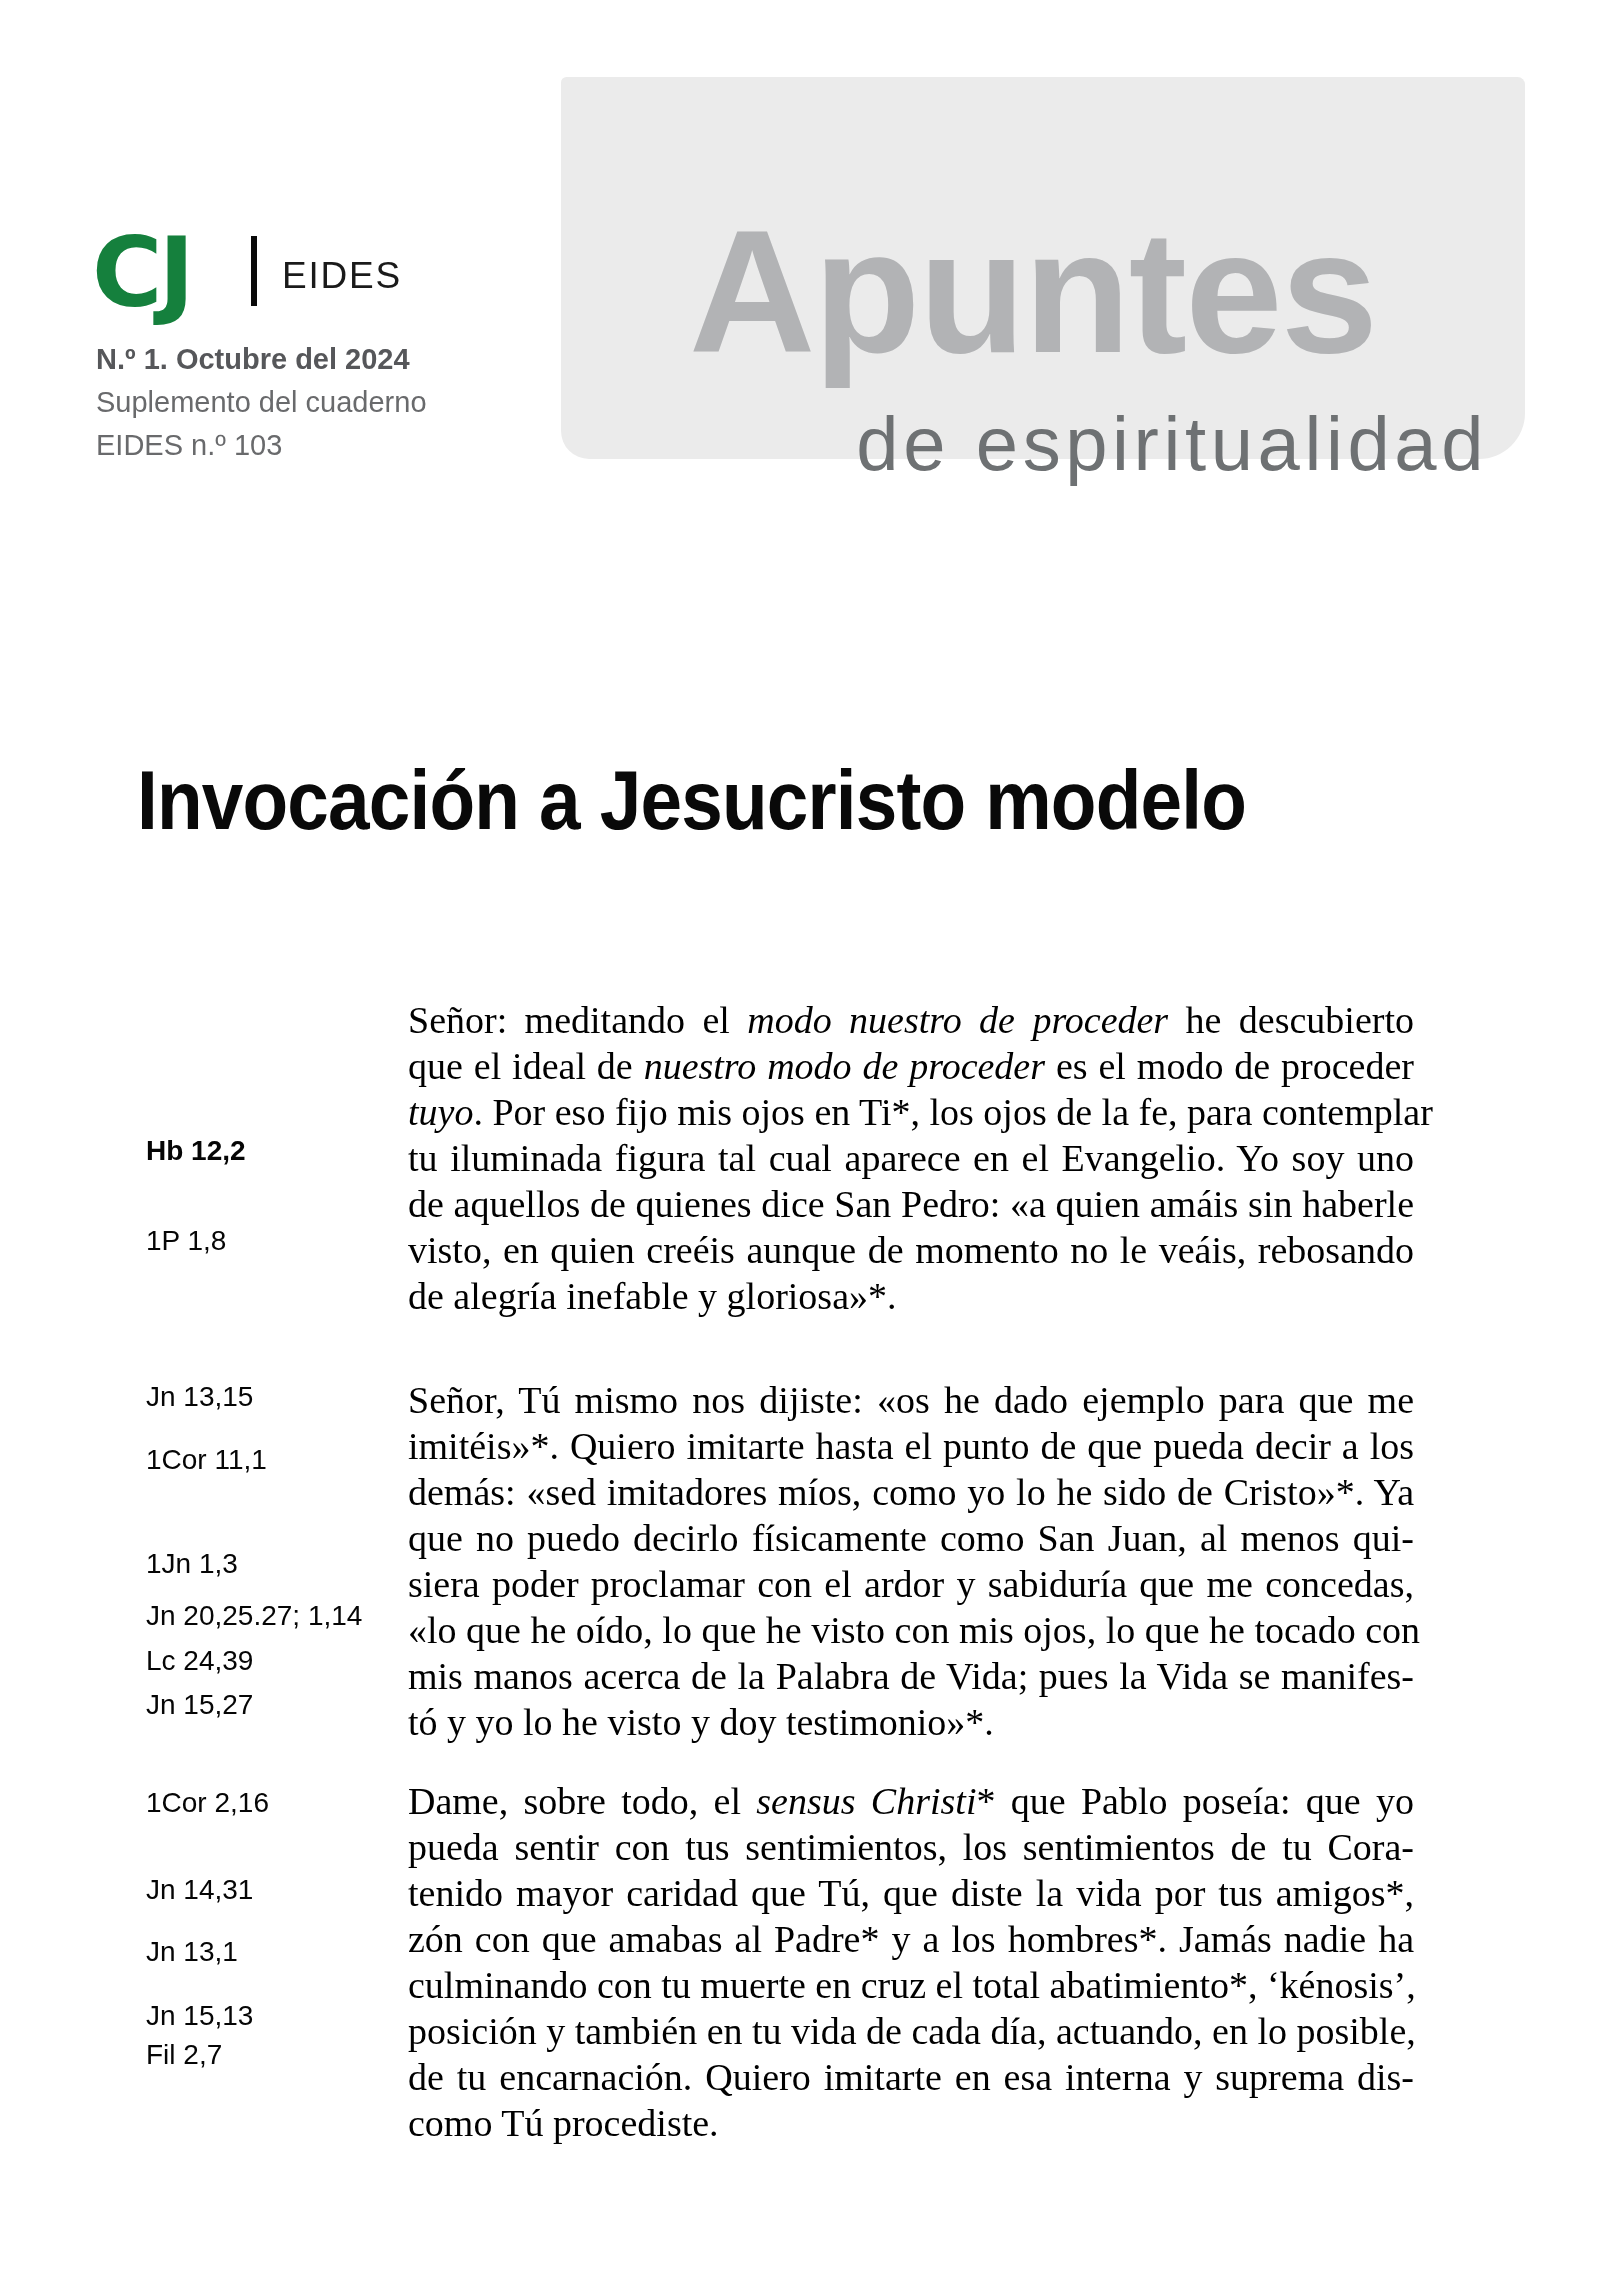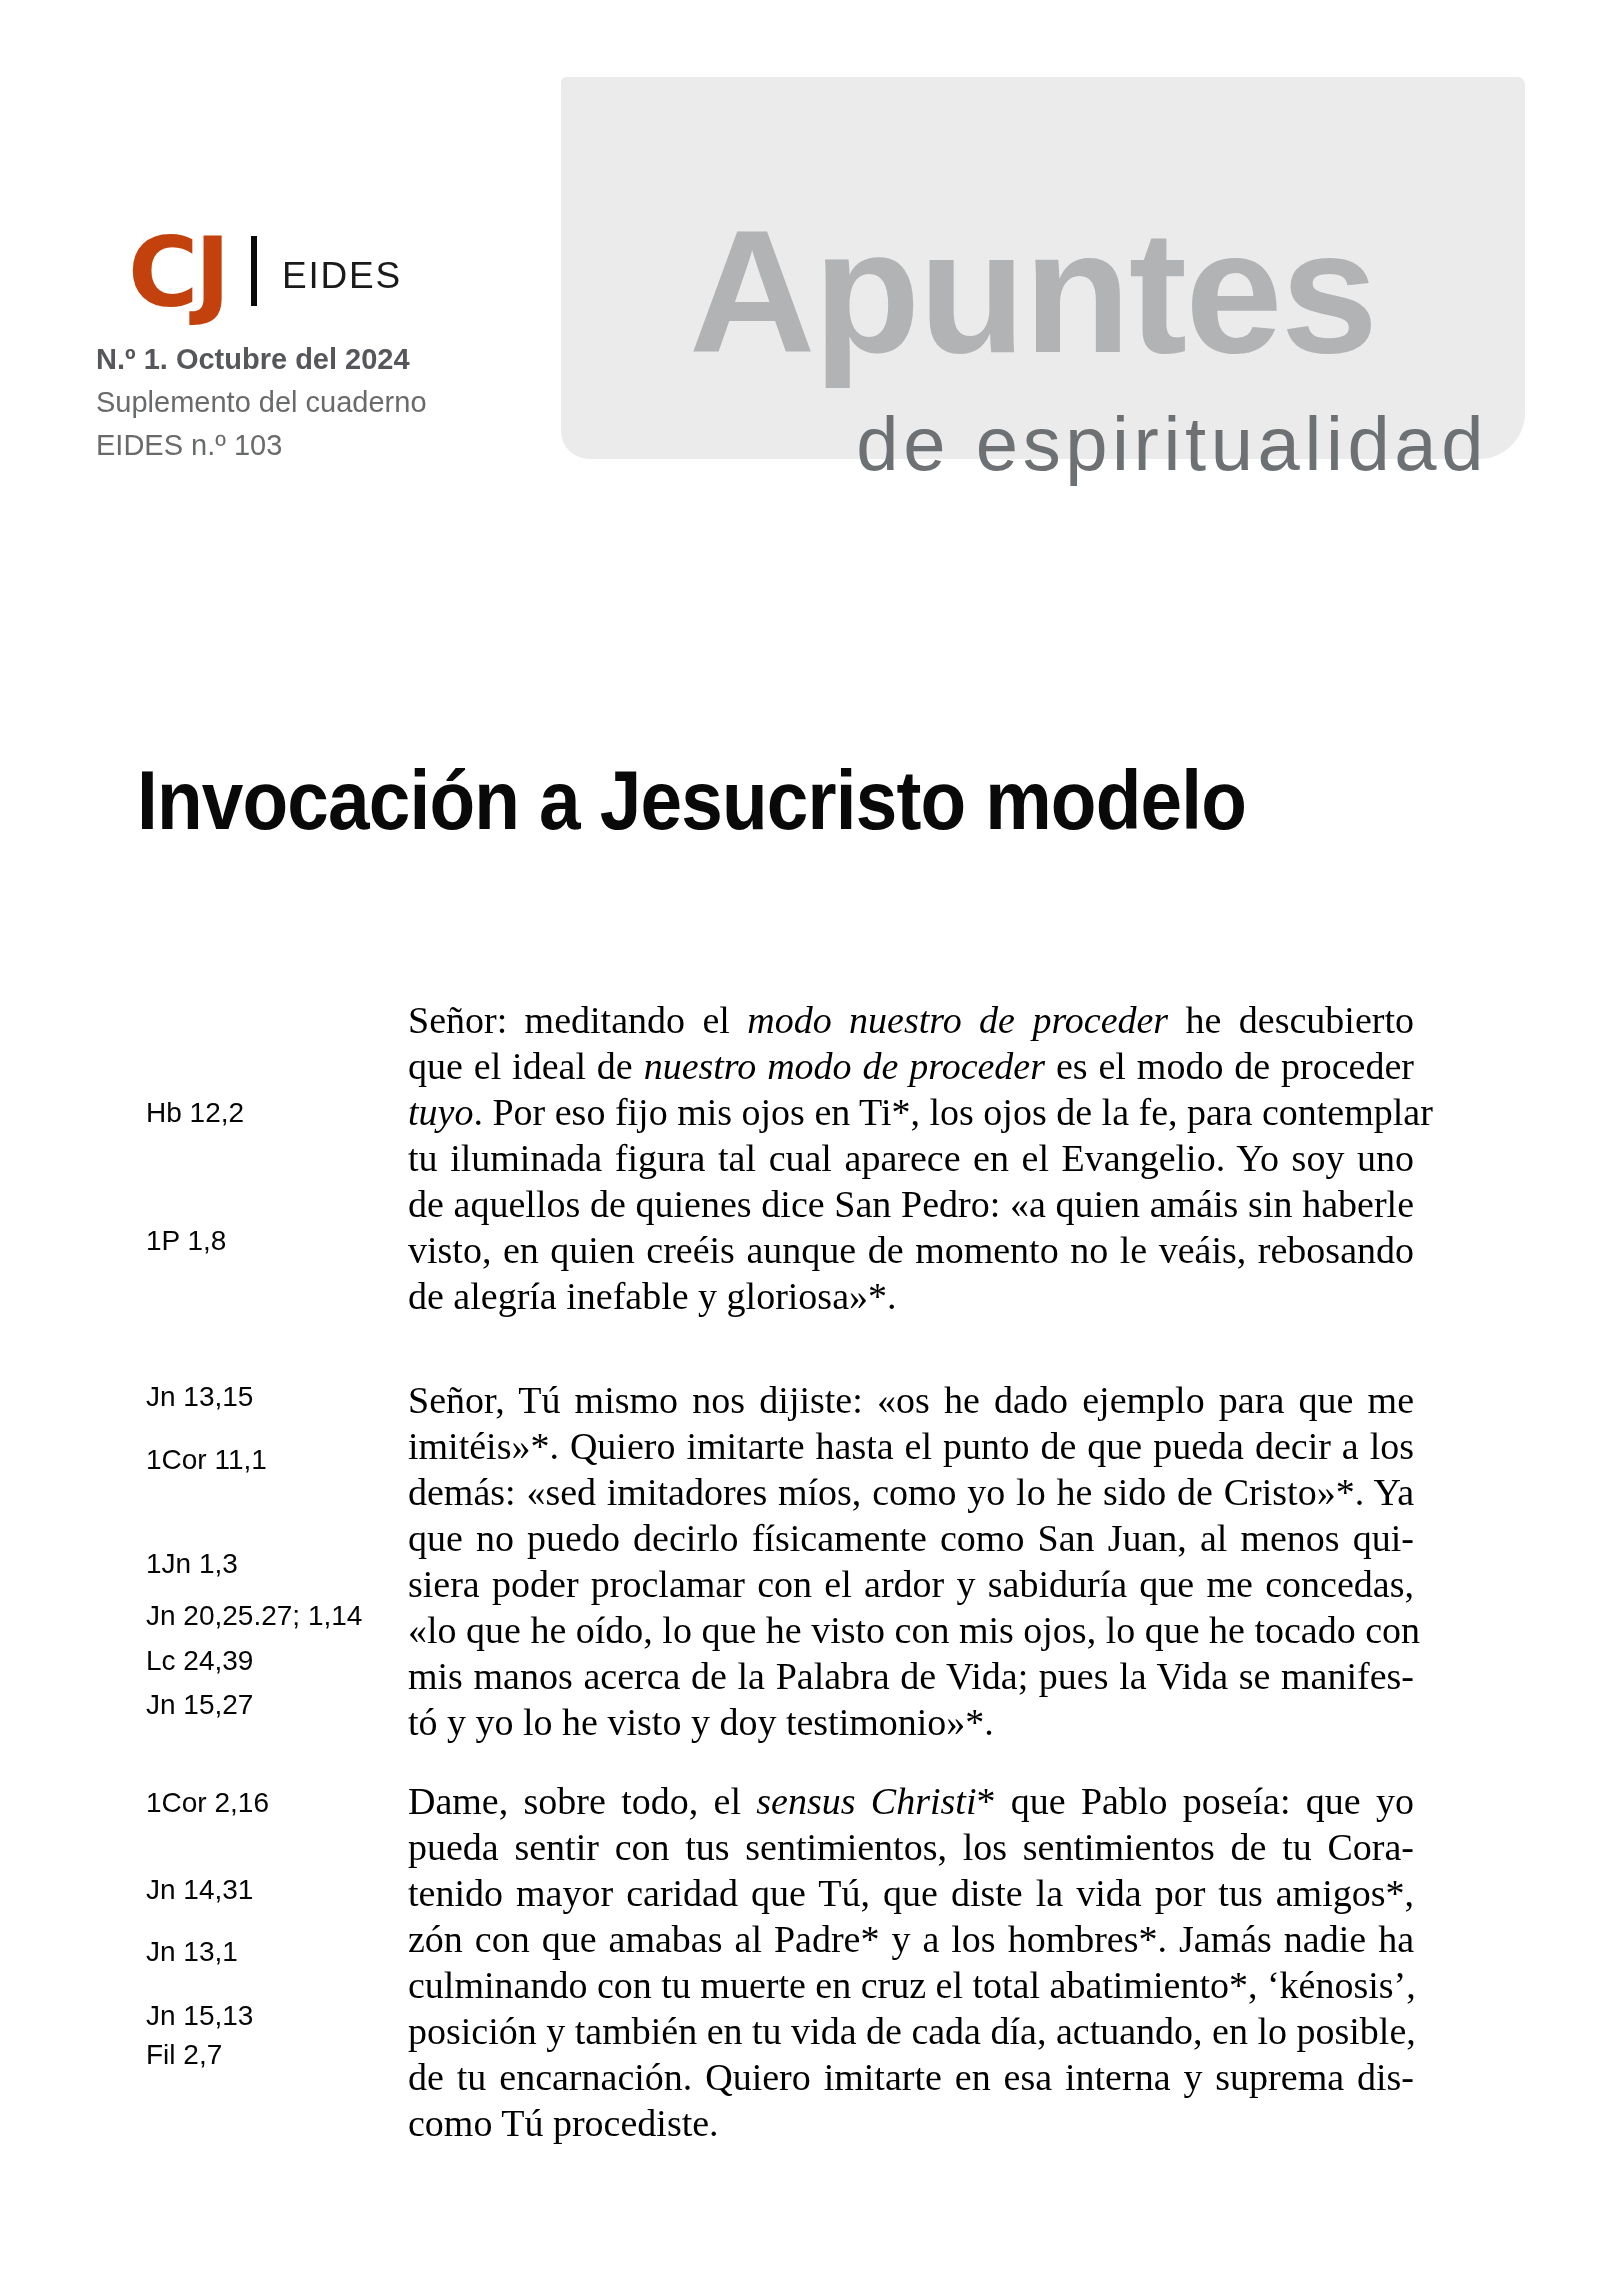--- a/index.html
+++ b/index.html
@@ -23,21 +23,21 @@
   #masthead-title{
     position:absolute;left:689px;top:204px;font-size:175px;line-height:175px;
     font-weight:bold;letter-spacing:-1.8px;color:var(--masthead-title);white-space:nowrap;
   }
   #masthead-subtitle{
     position:absolute;right:125px;top:390px;font-size:76px;line-height:76px;
     font-weight:300;letter-spacing:4.6px;color:var(--masthead-subtitle);white-space:nowrap;margin-top:16px;
   }
   #logo-cj{
     position:absolute;left:92px;top:225px;font-family:"DejaVu Sans","Liberation Sans",sans-serif;
-    font-size:96px;line-height:96px;font-weight:bold;letter-spacing:-3.7px;color:#c2410c;margin-left:36px;
+    font-size:96px;line-height:96px;font-weight:bold;letter-spacing:-3.7px;color:#15803d;
   }
   #logo-divider{
     position:absolute;left:251px;top:236px;width:5.5px;height:70px;background:#0a0a0a;
   }
   #brand-name{
     position:absolute;left:282px;top:257px;font-size:37px;line-height:37px;
     font-weight:300;letter-spacing:1.8px;color:#1a1a1a;
   }
   #pub-info{
     position:absolute;left:96px;top:338px;font-size:29px;line-height:43px;
@@ -106,21 +106,21 @@
         <div class="line"><span>pueda sentir con tus sentimientos, los sentimientos de tu Cora-</span></div>
         <div class="line"><span>tenido mayor caridad que Tú, que diste la vida por tus amigos*,</span></div>
         <div class="line"><span>zón con que amabas al Padre* y a los hombres*. Jamás nadie ha</span></div>
         <div class="line"><span>culminando con tu muerte en cruz el total abatimiento*, ‘kénosis’,</span></div>
         <div class="line"><span>posición y también en tu vida de cada día, actuando, en lo posible,</span></div>
         <div class="line"><span>de tu encarnación. Quiero imitarte en esa interna y suprema dis-</span></div>
         <div class="line last"><span>como Tú procediste.</span></div>
       </div>
     </div>
   <div id="margin-refs">
-      <div class="mref" style="top: 1099px;">Hb 12,2</div>
+      <div class="mref" style="top: 1137px; font-weight: bold;">Hb 12,2</div>
       <div class="mref" style="top: 1227px;">1P 1,8</div>
       <div class="mref" style="top: 1383px;">Jn 13,15</div>
       <div class="mref" style="top: 1422px; margin-top: 24px;">1Cor 11,1</div>
       <div class="mref" style="top: 1550px;">1Jn 1,3</div>
       <div class="mref" style="top: 1602px;">Jn 20,25.27; 1,14</div>
       <div class="mref" style="top: 1647px;">Lc 24,39</div>
       <div class="mref" style="top: 1691px;">Jn 15,27</div>
       <div class="mref" style="top: 1789px;">1Cor 2,16</div>
       <div class="mref" style="top: 1876px;">Jn 14,31</div>
       <div class="mref" style="top: 1915px; margin-top: 23px;">Jn 13,1</div>

